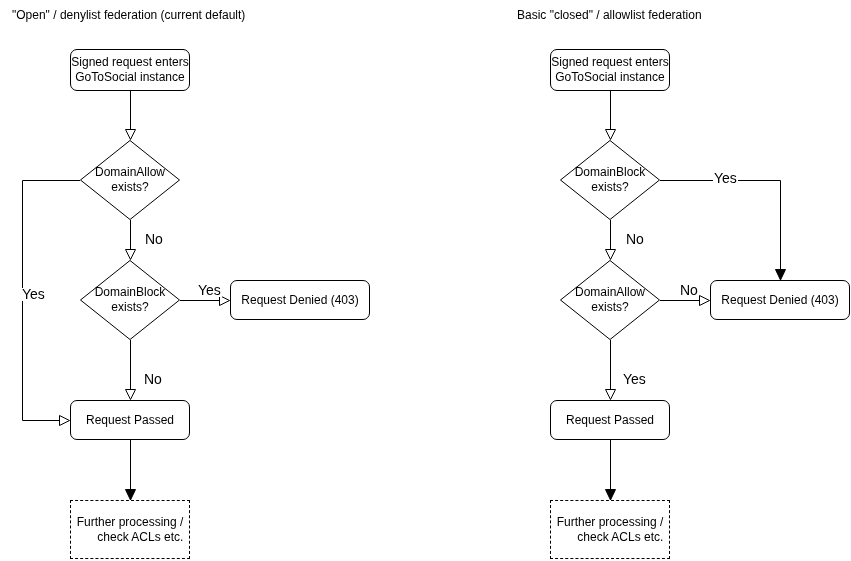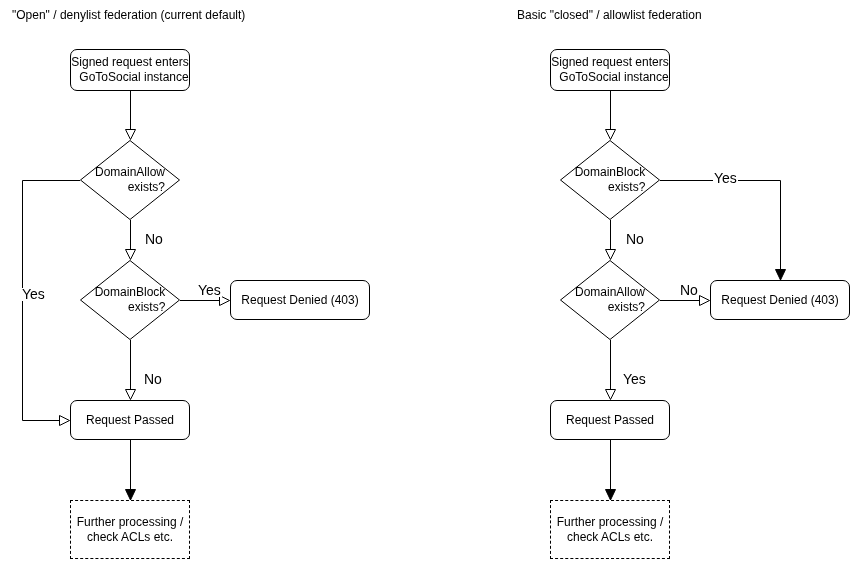--- a/index.html
+++ b/index.html
@@ -6,23 +6,23 @@
   .canvas{position:relative;width:851px;height:561px;background:#ffffff;
           font-family:"Liberation Sans",sans-serif;color:#000;overflow:hidden;}
   .wires{position:absolute;left:0;top:0;}
   .wires line,.wires polyline{stroke:#000;stroke-width:1;fill:none;}
   .head-open{fill:#ffffff;stroke:#000;stroke-width:1;}
   .head-solid{fill:#000;stroke:#000;stroke-width:1;}
   .diamond-shape{fill:#ffffff;stroke:#000;stroke-width:1;}
   .chart-title{position:absolute;font-size:12px;line-height:14px;white-space:nowrap;}
   .node{position:absolute;display:flex;align-items:center;justify-content:center;
         text-align:center;font-size:12px;line-height:15px;box-sizing:border-box;}
-  .box{background:#ffffff;border:1px solid #000;border-radius:7px;text-align:right;}
-  .dashed-box{background:#ffffff;border:1px dashed #000;}
-  .diamond{background:transparent;text-align:right;}
+  .box{background:#ffffff;border:1px solid #000;border-radius:7px;}
+  .dashed-box{background:#ffffff;border:1px dashed #000;text-align:right;}
+  .diamond{background:transparent;}
   .diamond svg{position:absolute;left:0;top:0;}
   .node-text{white-space:nowrap;position:relative;}
   .edge-label{position:absolute;font-size:14px;line-height:13px;background:#ffffff;
               white-space:nowrap;padding:0 1px;}
 </style>
 </head>
 <body>
 
 <div class="canvas">
 

